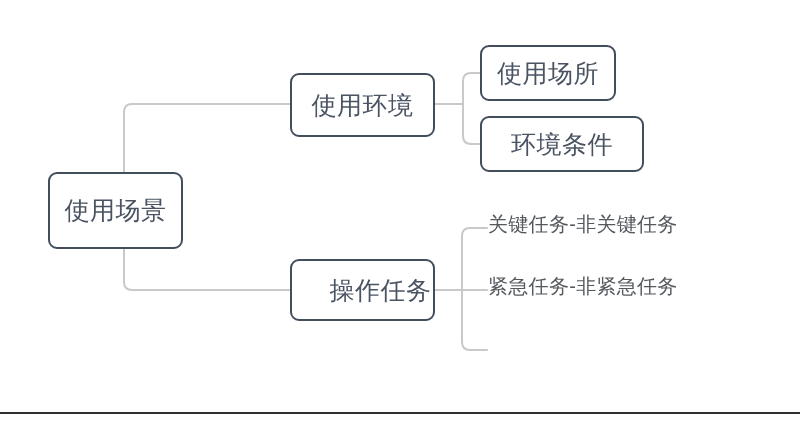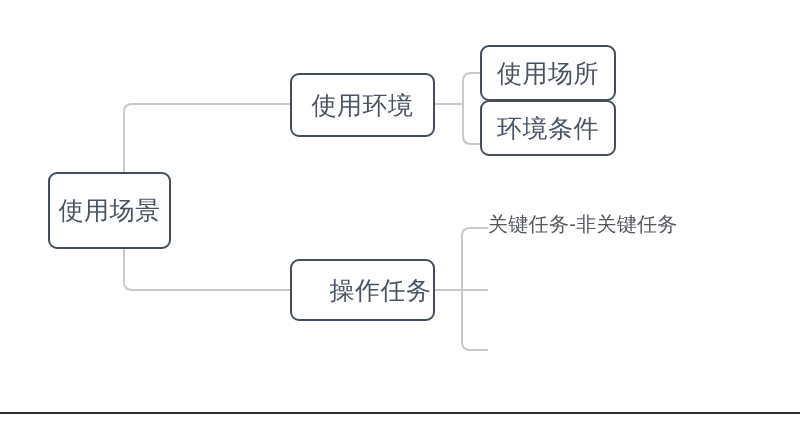--- a/index.html
+++ b/index.html
@@ -50,25 +50,25 @@
     white-space: nowrap;
   }
   .footer-rule {
     position: absolute;
     left: 0;
     top: 412px;
     width: 800px;
     height: 1.6px;
     background: #2f2f2f;
   }
-  #node-root      { left: 48px;  top: 172px; width: 123px; height: 77px; }
+  #node-root      { left: 48px;  top: 172px; width: 135px; height: 77px; }
   #node-env       { left: 290px; top: 73px;  width: 145px; height: 64px; }
   #node-task      { left: 290px; top: 259px; width: 145px; height: 62px; padding-left: 36px; }
   #node-place     { left: 480px; top: 45px;  width: 136px; height: 56px; }
-  #node-condition { left: 480px; top: 100px; width: 136px; height: 56px; }
+  #node-condition { left: 480px; top: 116px; width: 164px; height: 56px; }
   #leaf-0 { left: 488px; top: 214px; }
   #leaf-1 { left: 488px; top: 276px; }
   #leaf-2 { left: 488px; top: 337px; }
 </style>
 </head>
 <body>
 
 <div id="canvas">
 
   <svg id="wires" viewBox="0 0 800 421" xmlns="http://www.w3.org/2000/svg">
@@ -95,17 +95,18 @@
   <div class="node" id="node-env">使用环境</div>
 
   <div class="node" id="node-place">使用场所</div>
 
   <div class="node" id="node-condition">环境条件</div>
 
   <div class="node" id="node-task">操作任务</div>
 
   <div class="leaf-text" id="leaf-0">关键任务-非关键任务</div>
 
+  <div class="leaf-text" id="leaf-1">紧急任务-非紧急任务</div>
 
 
   <div class="footer-rule"></div>
 
 </div>
 
 </body></html>

